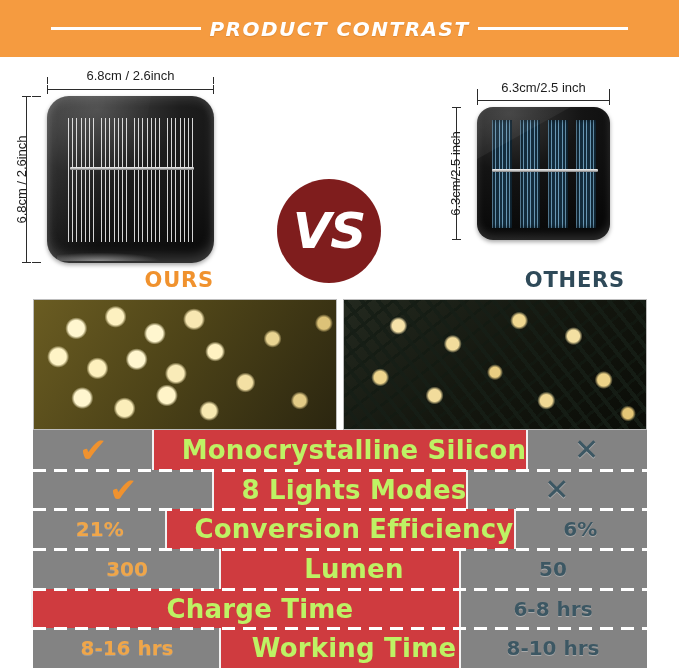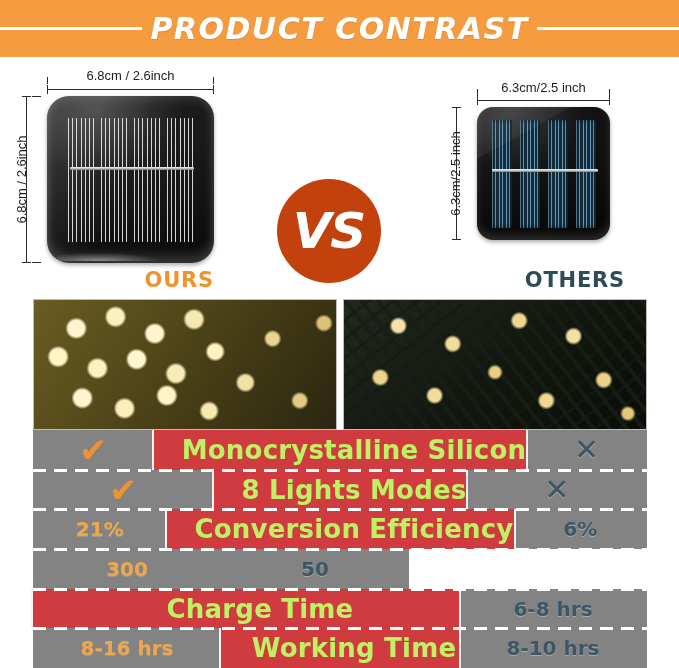--- a/index.html
+++ b/index.html
@@ -28,21 +28,21 @@
     justify-content: center;
   }
   .banner-rule {
     height: 3px;
     background: #ffffff;
     flex: 1 1 auto;
     max-width: 150px;
   }
   .banner-title {
     color: #ffffff;
-    font-size: 30px;
+    font-size: 20px;
     font-weight: bold;
     font-style: italic;
     letter-spacing: 1.5px;
     padding: 0 8px;
     white-space: nowrap;
     font-family: "DejaVu Sans", sans-serif;
     text-shadow: 0 1px 1px rgba(150,85,10,.25);
   }
 
   
@@ -204,21 +204,21 @@
   }
   .cap-ours   { left: 47px;  top: 205px; width: 167px; color: #f0922e; }
   .cap-others { left: 462px; top: 205px; width: 163px; color: #2f4a59; }
 
   
   .vs-badge {
     position: absolute;
     left: 277px; top: 116px;
     width: 104px; height: 104px;
     border-radius: 50%;
-    background: #c2410c;
+    background: #7f1d1d;
     display: flex;
     align-items: center;
     justify-content: center;
   }
   .vs-badge span {
     color: #ffffff;
     font-size: 50px;
     font-weight: bold;
     font-style: italic;
     letter-spacing: -1px;
@@ -471,20 +471,23 @@
         <span class="feature-text">Conversion Efficiency</span>
       </div>
       <div class="cell cell-others">
         <span class="val-others">6%</span>
       </div>
     </div>
     <div class="spec-row">
       <div class="cell cell-ours">
         <span class="val-ours">300</span>
       </div>
+      <div class="cell cell-feature">
+        <span class="feature-text">Lumen</span>
+      </div>
       <div class="cell cell-others">
         <span class="val-others">50</span>
       </div>
     </div>
     <div class="spec-row">
       <div class="cell cell-feature">
         <span class="feature-text">Charge Time</span>
       </div>
       <div class="cell cell-others">
         <span class="val-others">6-8 hrs</span>

